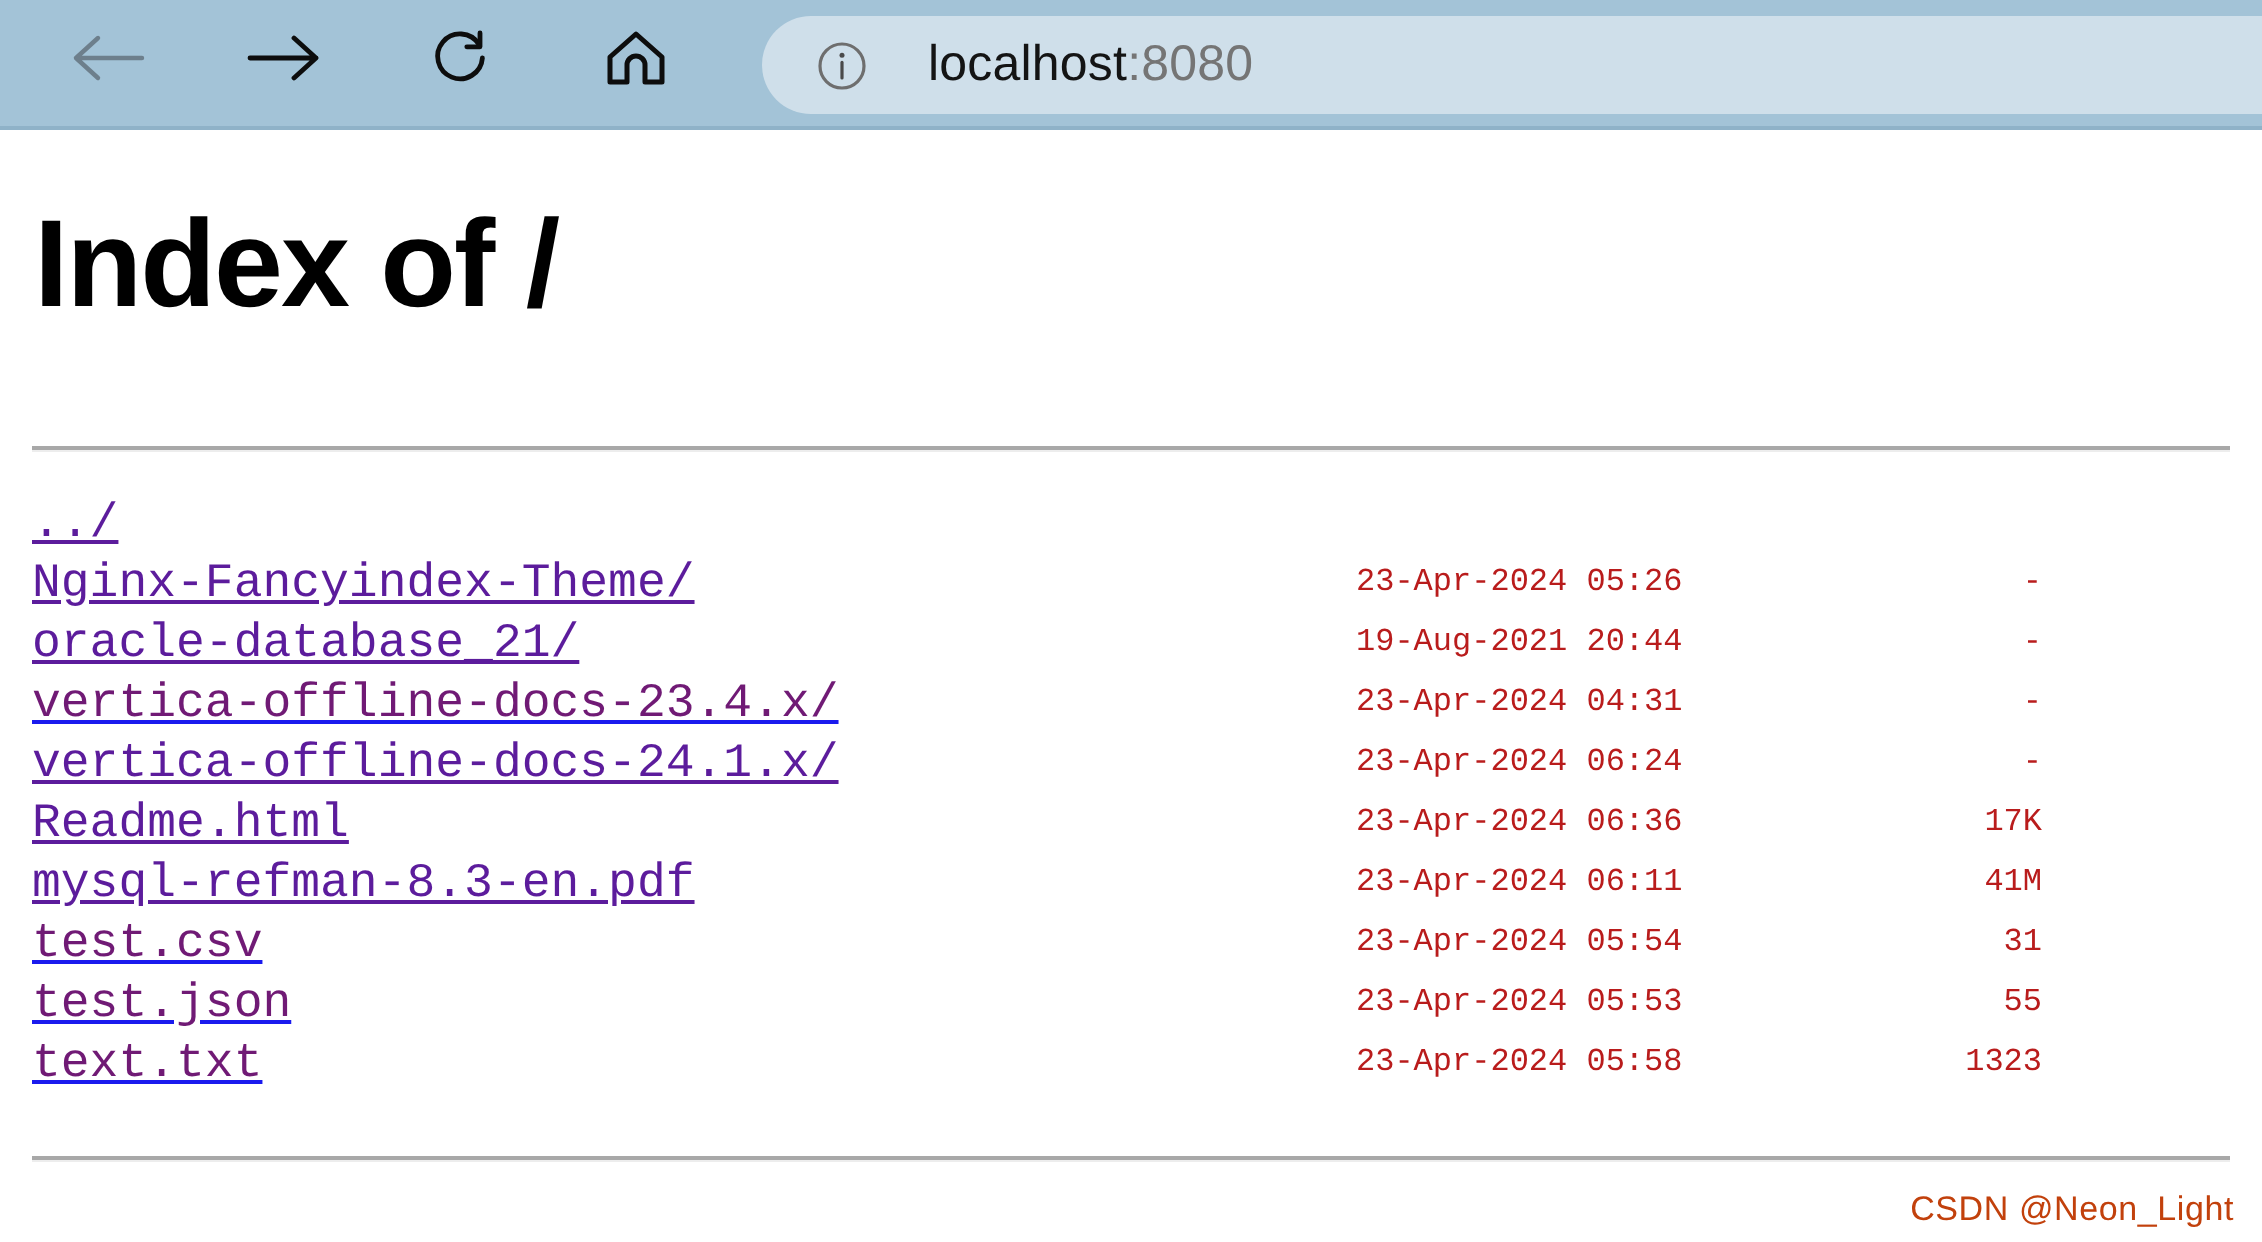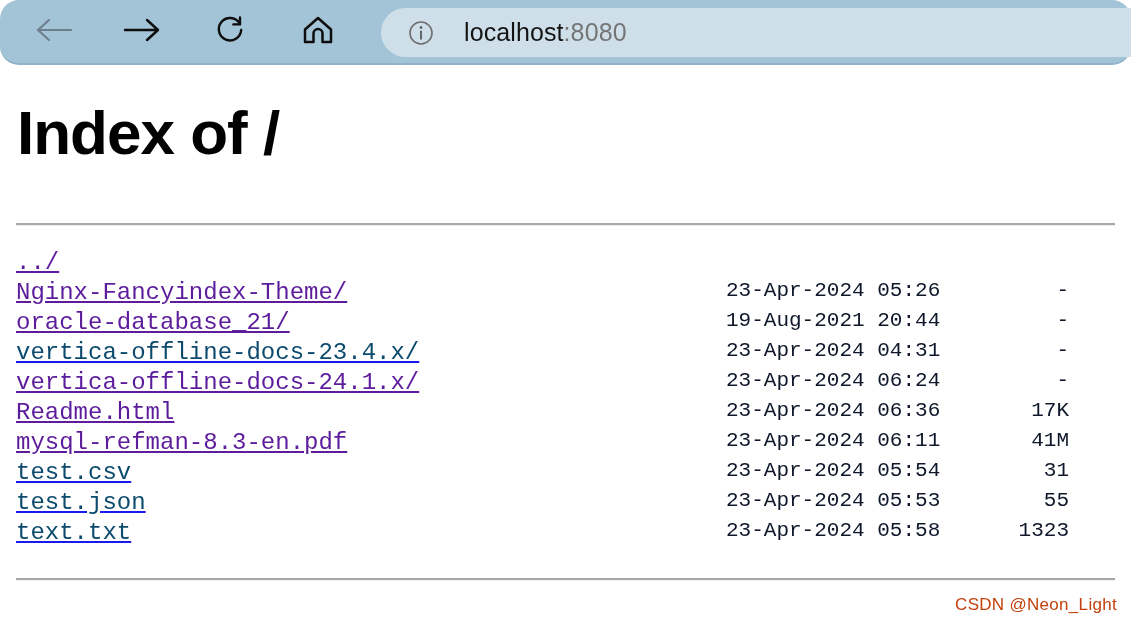--- a/index.html
+++ b/index.html
@@ -19,21 +19,20 @@
   #browser-toolbar {
     position: absolute;
     left: 0; top: 0;
     width: 1131px;
     height: 65px;
     background: #a3c3d7;
     border-bottom: 2px solid #8fb2c8;
     display: flex;
     align-items: center;
     box-sizing: border-box;
-    border-radius: 19px;
   }
   .nav-btn {
     width: 56px;
     height: 48px;
     display: flex;
     align-items: center;
     justify-content: center;
     flex: none;
   }
   #nav-back  { margin-left: 26px; }
@@ -123,28 +122,27 @@
     display: block;
     height: 30px;
     white-space: pre;
   }
   .fname {
     text-decoration: underline;
     font-family: "Liberation Mono", "DejaVu Sans Mono", monospace;
     font-size: 24px;
   }
   .fname.visited   { color: #5c1c9c; }
-  .fname.unvisited { color: #0c4a6e; }
+  .fname.unvisited { color: #701a75; }
   .meta {
     position: absolute;
     font-family: "Liberation Mono", "DejaVu Sans Mono", monospace;
-    font-size: 21px;
-    color: #0f172a;
+    font-size: 16px;
+    color: #b91c1c;
     white-space: pre;
-    margin-left: 48px;
   }
   .mdate { left: 662px; }
   .msize { left: 900px; width: 105px; text-align: right; display: inline-block; }
 
   #watermark {
     position: absolute;
     right: 14px;
     bottom: 12px;
     font-size: 17px;
     color: #c2410c;

